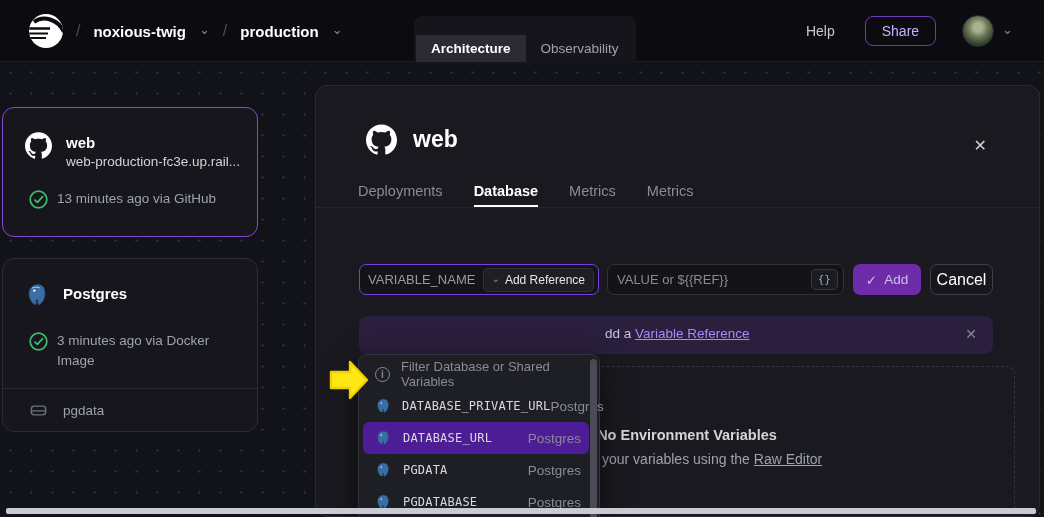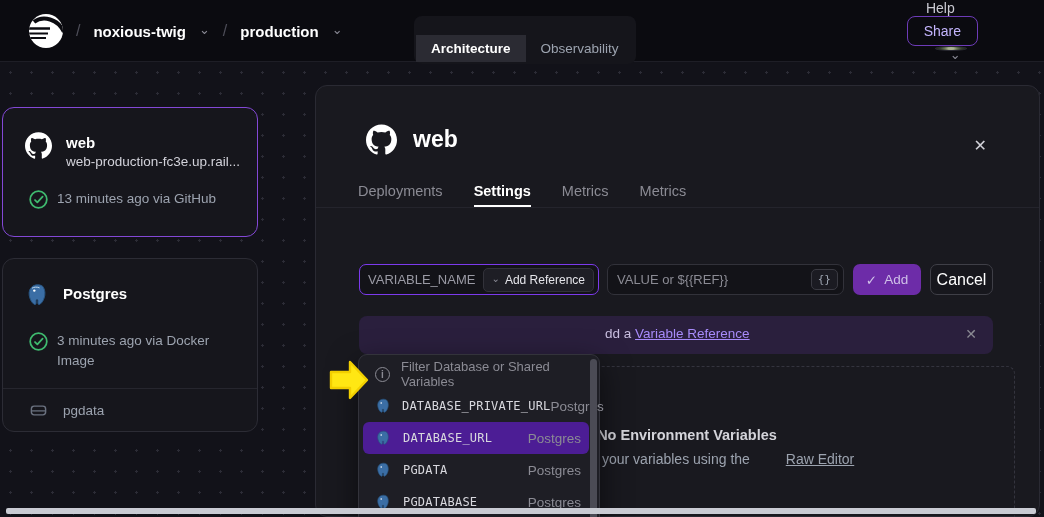--- a/index.html
+++ b/index.html
@@ -12,21 +12,21 @@
     background:#0b0b10; border-bottom:1px solid #1e1e26; z-index:40; }
   .logo { position:absolute; left:28px; top:13px; width:36px; height:36px; }
   .crumbs { position:absolute; left:76px; top:0; height:62px; display:flex; align-items:center; gap:13px; }
   .slash { color:#4d4d58; font-size:16px; }
   .crumb { color:#fff; font-size:15px; font-weight:700; }
   .chev { color:#8b8b96; font-size:13px; margin-top:-4px; }
   .top-tabs { position:absolute; left:414px; top:16px; display:flex; align-items:center;
     background:#15151b; border-radius:8px; padding:2px; }
   .top-tab { font-size:13.5px; padding:6px 15px; border-radius:0; color:#9ca3af; cursor:pointer;margin-top:17px; }
   .top-tab.active { background:#2b2b33; color:#fff; font-weight:700; }
-  .top-right { position:absolute; right:40px; top:0; height:62px; display:flex; align-items:center;flex-direction:column; }
+  .top-right { position:absolute; right:31px; top:0; height:62px; display:flex; align-items:center; }
   .help { color:#c9c9d1; font-size:14px; margin-right:30px; cursor:pointer; }
   .share-btn { border:1px solid #6d3bb8; color:#c4b5fd; background:transparent; font-size:14px;
     padding:6px 16px; border-radius:8px; margin-right:26px; cursor:pointer; font-family:inherit; }
   .avatar { width:32px; height:32px; border-radius:50%; margin-right:8px; cursor:pointer;
     background:radial-gradient(circle at 50% 38%, #a9b290 0 18%, #6d7b5a 40%, #35402c 70%, #1d241a 100%);
     border:1px solid #2c2c35; }
 
   
   .canvas { position:absolute; top:62px; left:0; width:1044px; height:455px; background:#121219;
     background-image:radial-gradient(#2c2c36 1px, transparent 1.2px); background-size:21px 21px; }
@@ -84,21 +84,21 @@
   .banner-text { position:absolute; left:246px; top:10px; font-size:13.5px; color:#c9bfe0; white-space:nowrap; }
   .banner-text a { color:#a78bfa; text-decoration:underline; cursor:pointer; }
   .banner-close { position:absolute; right:16px; top:10px; color:#8b8b94; font-size:14px; cursor:pointer; }
 
   
   .empty-box { position:absolute; left:43px; top:280px; width:656px; height:152px;
     border:1px dashed #34343e; border-top-left-radius:8px; border-top-right-radius:8px; border-bottom:none; }
   .empty-title { position:absolute; top:60px; width:100%; text-align:center; color:#d4d4da;
     font-size:14.5px; font-weight:700; }
   .empty-sub { position:absolute; top:84px; left:242px; color:#9ca3af; font-size:14px; white-space:nowrap; }
-  .empty-sub a { color:#9ca3af; text-decoration:underline; cursor:pointer;margin-left:32px; }
+  .empty-sub a { color:#9ca3af; text-decoration:underline; cursor:pointer; }
 
   
   .dropdown { position:absolute; left:358px; top:292px; width:242px; height:200px; z-index:20;
     background:#1e1e25; border:1px solid #33333b; border-radius:9px;
     box-shadow:0 10px 30px rgba(0,0,0,.55); padding:3px 10px 3px 4px; }
   .dd-row { display:flex; align-items:center; height:32px; padding:0 8px 0 12px; border-radius:6px; cursor:pointer; }
   .dd-row.hl { background:#4c1d95; }
   .dd-filter { color:#8b8b94; font-size:13px; }
   .dd-ico { width:17px; margin-right:11px; display:flex; align-items:center; }
   .dd-name { font-family:"DejaVu Sans Mono", monospace; font-size:12px; color:#d8d8de; letter-spacing:.2px; flex:1; }
@@ -208,21 +208,21 @@
       <div class="panel-head">
         <svg width="31" height="31" viewBox="0 0 24 24">
           <path fill="#ffffff" d="M12 .297c-6.63 0-12 5.373-12 12 0 5.303 3.438 9.8 8.205 11.385.6.113.82-.258.82-.577 0-.285-.01-1.04-.015-2.04-3.338.724-4.042-1.61-4.042-1.61C4.422 18.07 3.633 17.7 3.633 17.7c-1.087-.744.084-.729.084-.729 1.205.084 1.838 1.236 1.838 1.236 1.07 1.835 2.809 1.305 3.495.998.108-.776.417-1.305.76-1.605-2.665-.3-5.466-1.332-5.466-5.93 0-1.31.465-2.38 1.235-3.22-.135-.303-.54-1.523.105-3.176 0 0 1.005-.322 3.3 1.23.96-.267 1.98-.399 3-.405 1.02.006 2.04.138 3 .405 2.28-1.552 3.285-1.23 3.285-1.23.645 1.653.24 2.873.12 3.176.765.84 1.23 1.91 1.23 3.22 0 4.61-2.805 5.625-5.475 5.92.42.36.81 1.096.81 2.22 0 1.606-.015 2.896-.015 3.286 0 .315.21.69.825.57C20.565 22.092 24 17.592 24 12.297c0-6.627-5.373-12-12-12"></path>
         </svg>
         <div class="panel-title">web</div>
       </div>
       <div class="panel-close">✕</div>
 
       <div class="panel-tabs">
         <div class="p-tab">Deployments</div>
-        <div class="p-tab active">Settings</div>
+        <div class="p-tab active">Database</div>
         <div class="p-tab">Metrics</div>
         <div class="p-tab">Metrics</div>
       </div>
 
       <div class="banner">
         <div class="banner-text">
           <span>dd a </span><a>Variable Reference</a>
         </div>
         <div class="banner-close">✕</div>
       </div>

